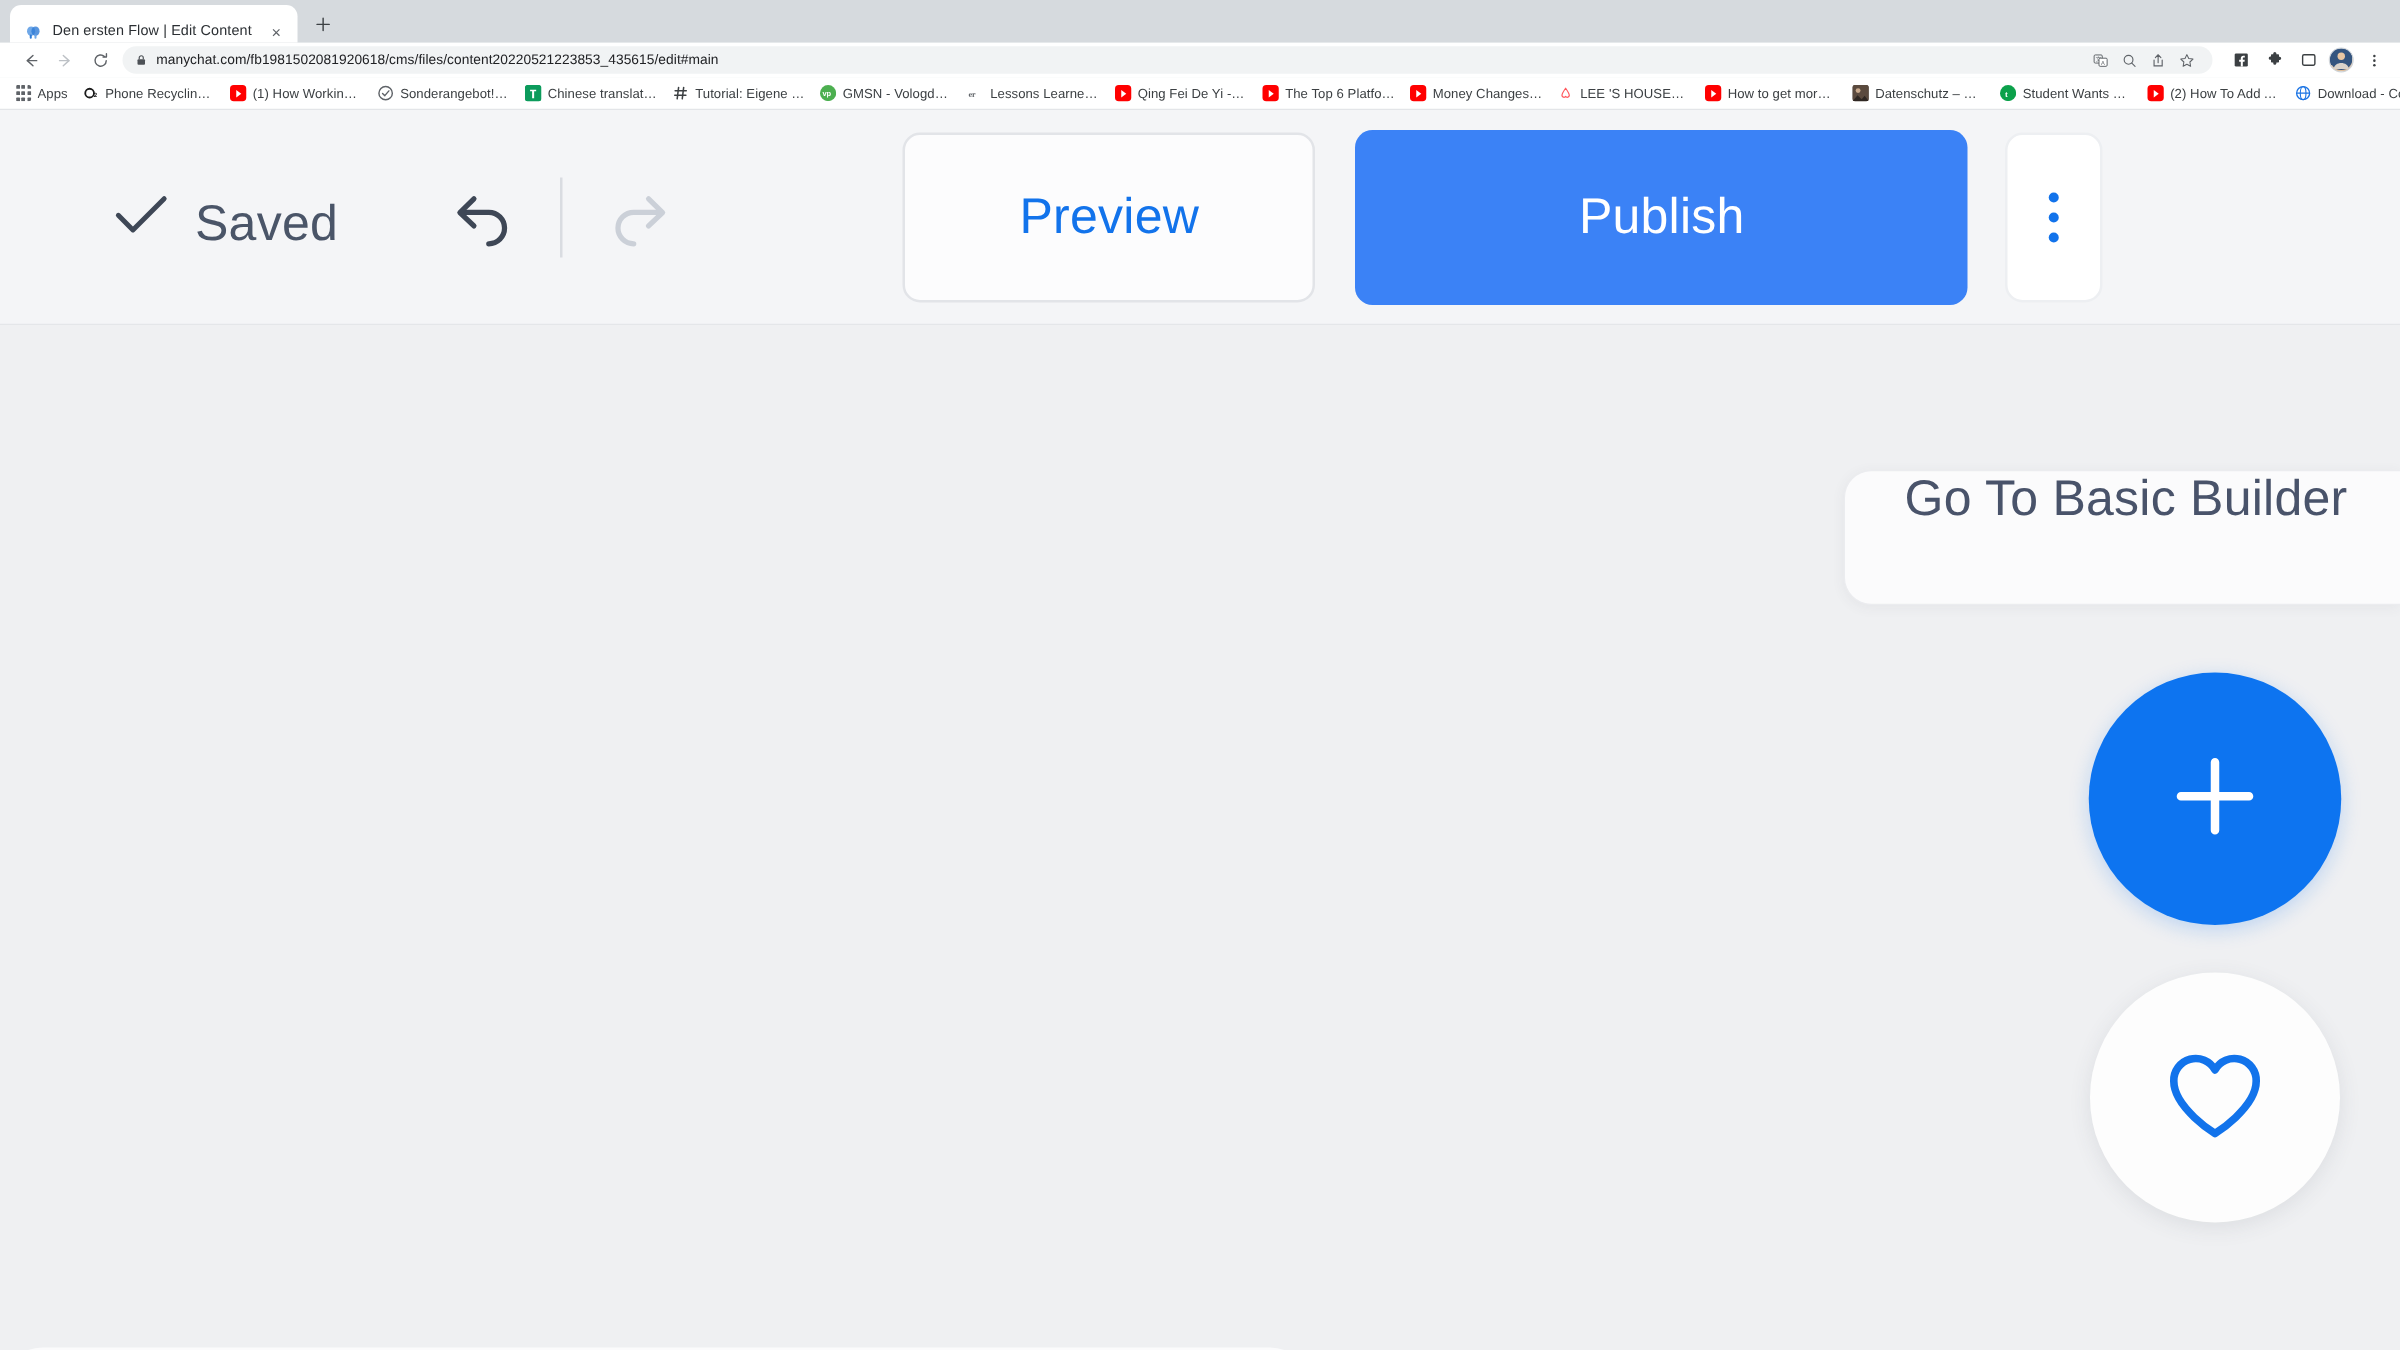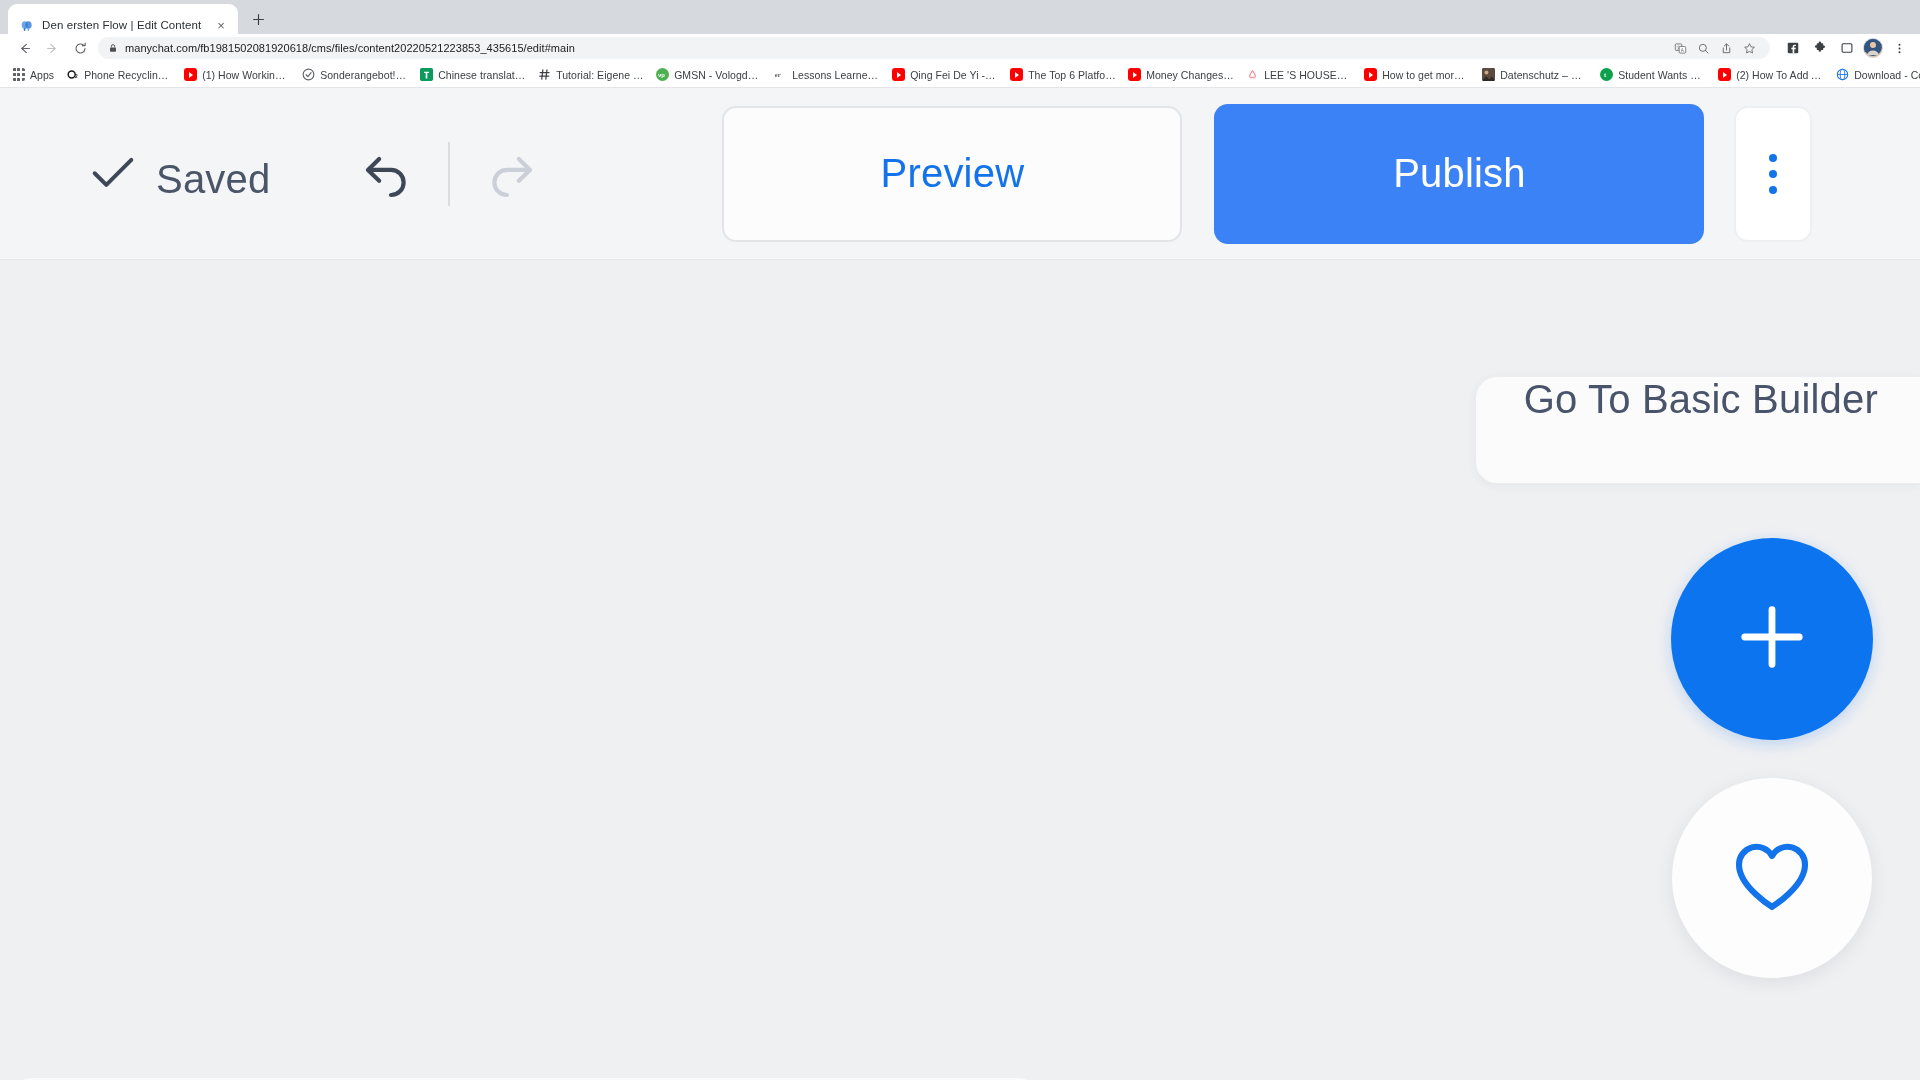--- a/index.html
+++ b/index.html
@@ -122,21 +122,21 @@
   .hist-group{
     display:flex; align-items:center; gap:0; margin-left:86px;
   }
   .hist-btn{ width:64px; height:64px; display:flex; align-items:center; justify-content:center; }
   .hist-div{ width:2px; height:64px; background:#D9DCE1; margin:0 28px; }
 
   .btn-group{
     display:flex; align-items:center; gap:0; margin-left:180px;
   }
   .btn-preview{
-    width:460px; height:136px; background:#FCFCFD;
+    width:330px; height:136px; background:#FCFCFD;
     border:2px solid #E2E4E8; border-radius:14px;
     display:flex; align-items:center; justify-content:center;
     color:#1273EB; font-size:40px; letter-spacing:.2px;
   }
   .btn-publish{
     width:490px; height:140px; background:#3b82f6; border-radius:14px;
     display:flex; align-items:center; justify-content:center;
     color:#FFFFFF; font-size:40px; letter-spacing:.2px;
     margin-left:32px; position:relative;
   }

